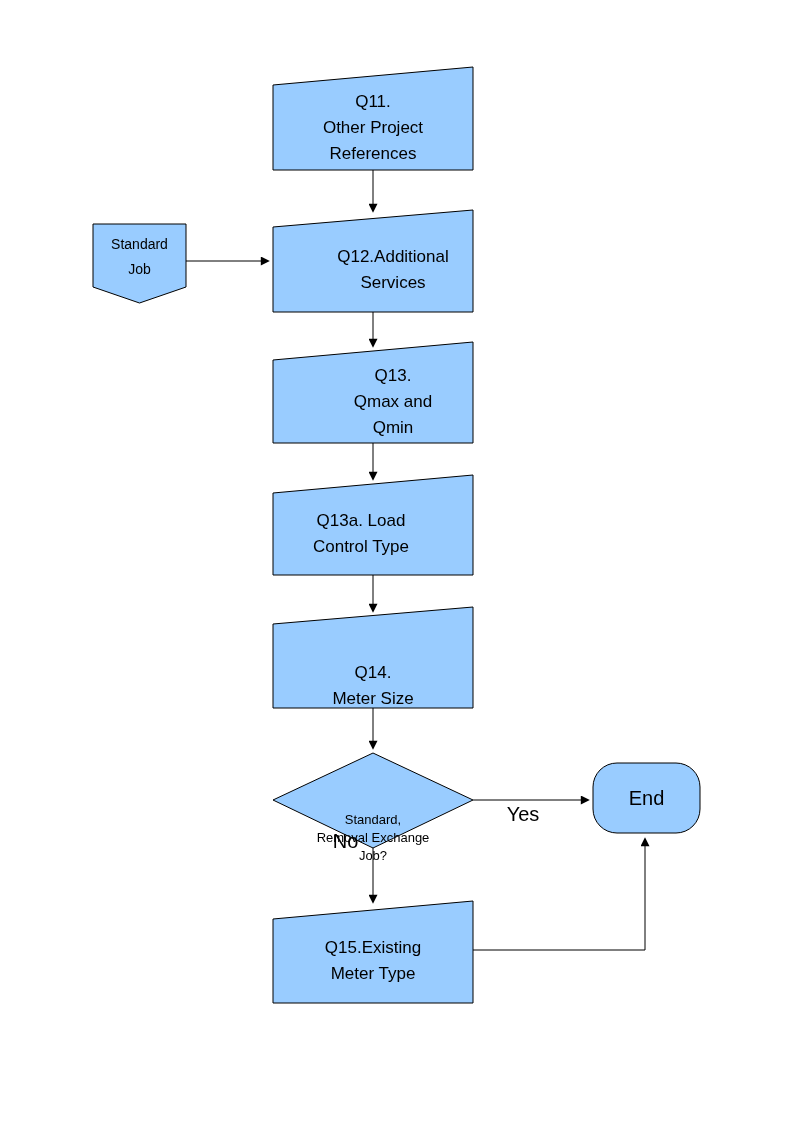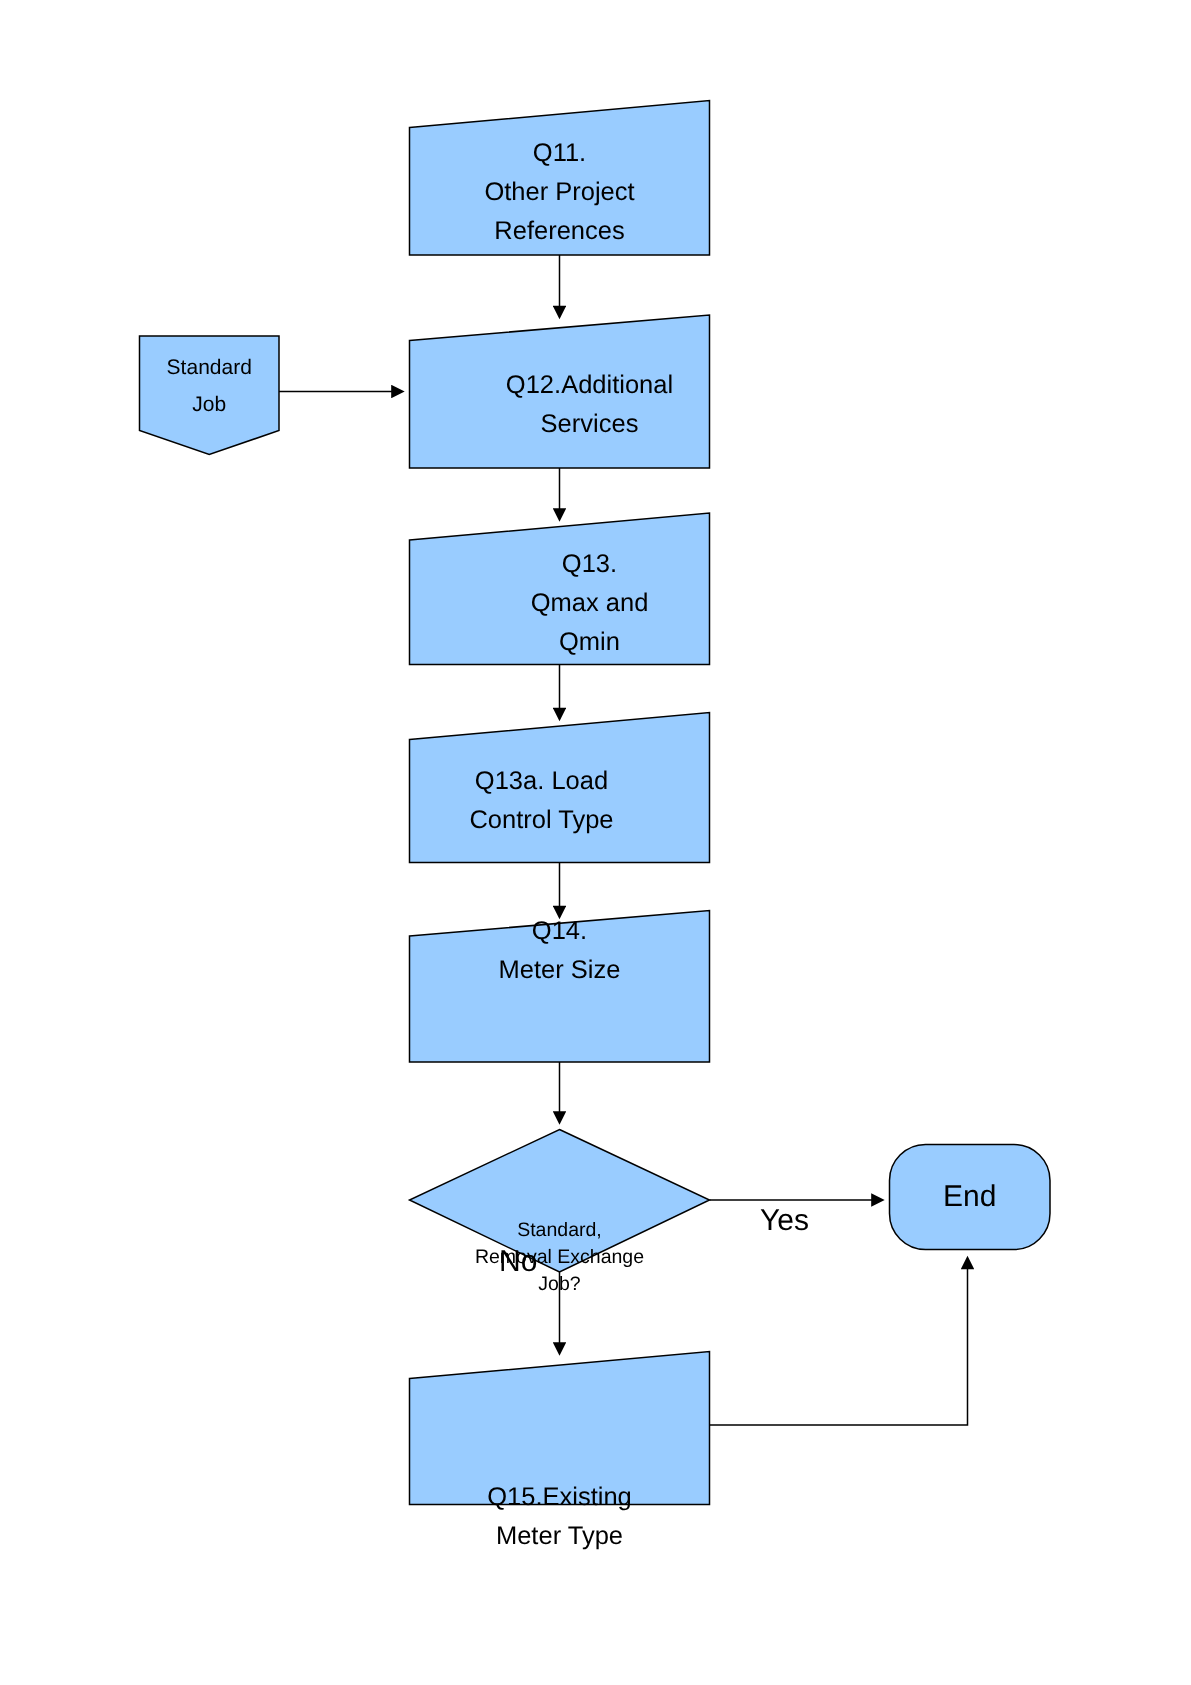--- a/index.html
+++ b/index.html
@@ -73,29 +73,29 @@
   <div class="label size-lg" style="left:273px; top:227px; width:200px; height:85px;margin-left:20px;">Q12.Additional
 Services</div>
 
   <div class="label size-lg" style="left:273px; top:360px; width:240px; height:83px;">Q13.
 Qmax and
 Qmin</div>
 
   <div class="label size-lg" style="left:261px; top:493px; width:200px; height:82px;">Q13a. Load
 Control Type</div>
 
-  <div class="label size-lg" style="left:273px; top:592px; width:200px; height:84px;">Q14.
+  <div class="label size-lg" style="left:273px; top:644px; width:200px; height:84px;">Q14.
 Meter Size</div>
 
   <div class="label size-sm" style="left:288px; top:803px; width:170px; height:70px;">Standard,
 Removal Exchange
 Job?</div>
 
   <div class="label edge-label" style="left:593px; top:763px; width:107px; height:70px;">End</div>
 
-  <div class="label size-lg" style="left:273px; top:969px; width:200px; height:84px;">Q15.Existing
+  <div class="label size-lg" style="left:273px; top:919px; width:200px; height:84px;">Q15.Existing
 Meter Type</div>
 
   <div class="label edge-label" style="left:493px; top:770px; width:60px; height:28px;margin-top:30px;">Yes</div>
 
   <div class="label edge-label" style="left:318px; top:827px; width:55px; height:28px;">No</div>
 
 </div>
 
 </body></html>

